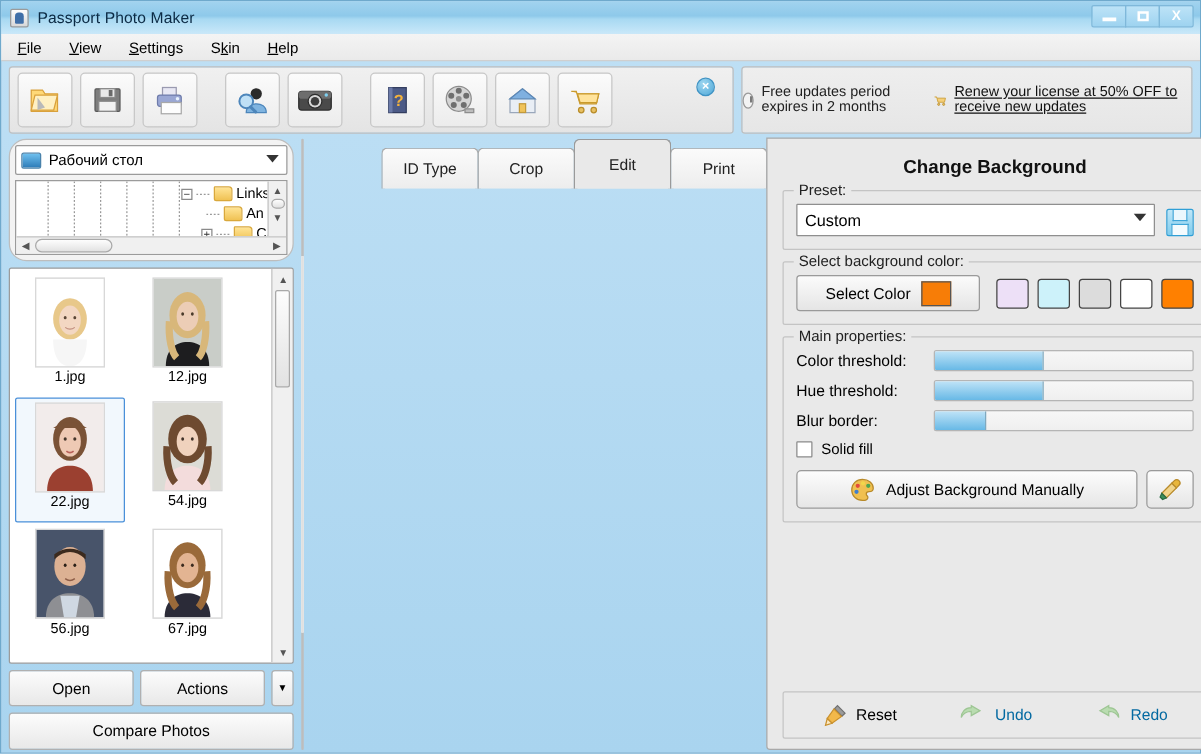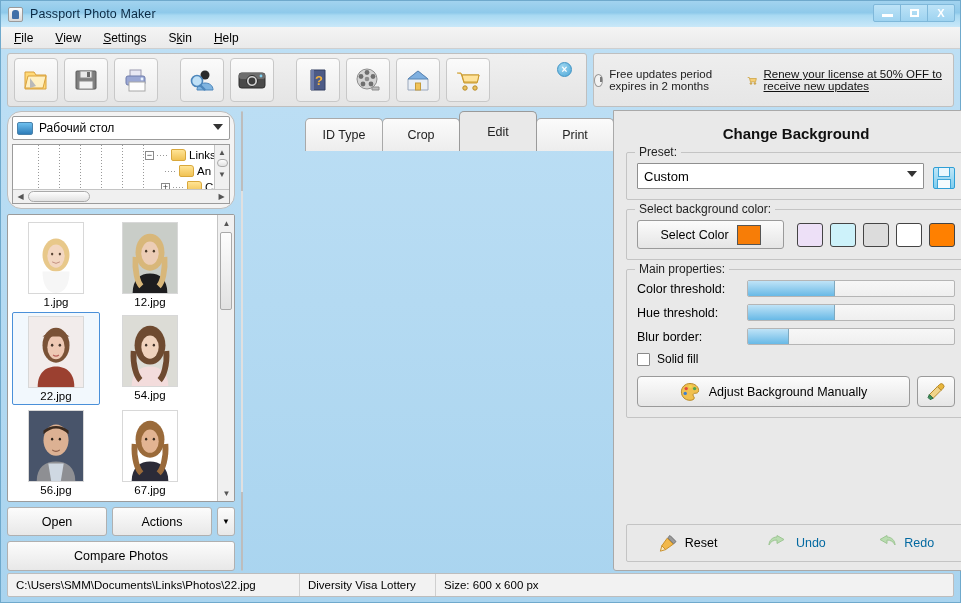--- a/index.html
+++ b/index.html
@@ -733,18 +733,13 @@
             <svg width="22" height="18" viewBox="0 0 22 18">
               <path d="M12 3c5 0 8 4 8 8-1.5-3.5-4.5-5-8-5v3.5L5 5.5 12 1.5z" fill="#b9dcb0" stroke="#9ec694"></path>
             </svg>
             <span>Redo</span>
           </div>
         </div>
       </div>
     </div>
   </div>
 
-  <div class="statusbar">
-    <div class="sb-cell sb-1">C:\Users\SMM\Documents\Links\Photos\22.jpg</div>
-    <div class="sb-cell sb-2">Diversity Visa Lottery</div>
-    <div class="sb-cell">Size: 600 x 600 px</div>
-  </div>
 </div>
 
 </body></html>

